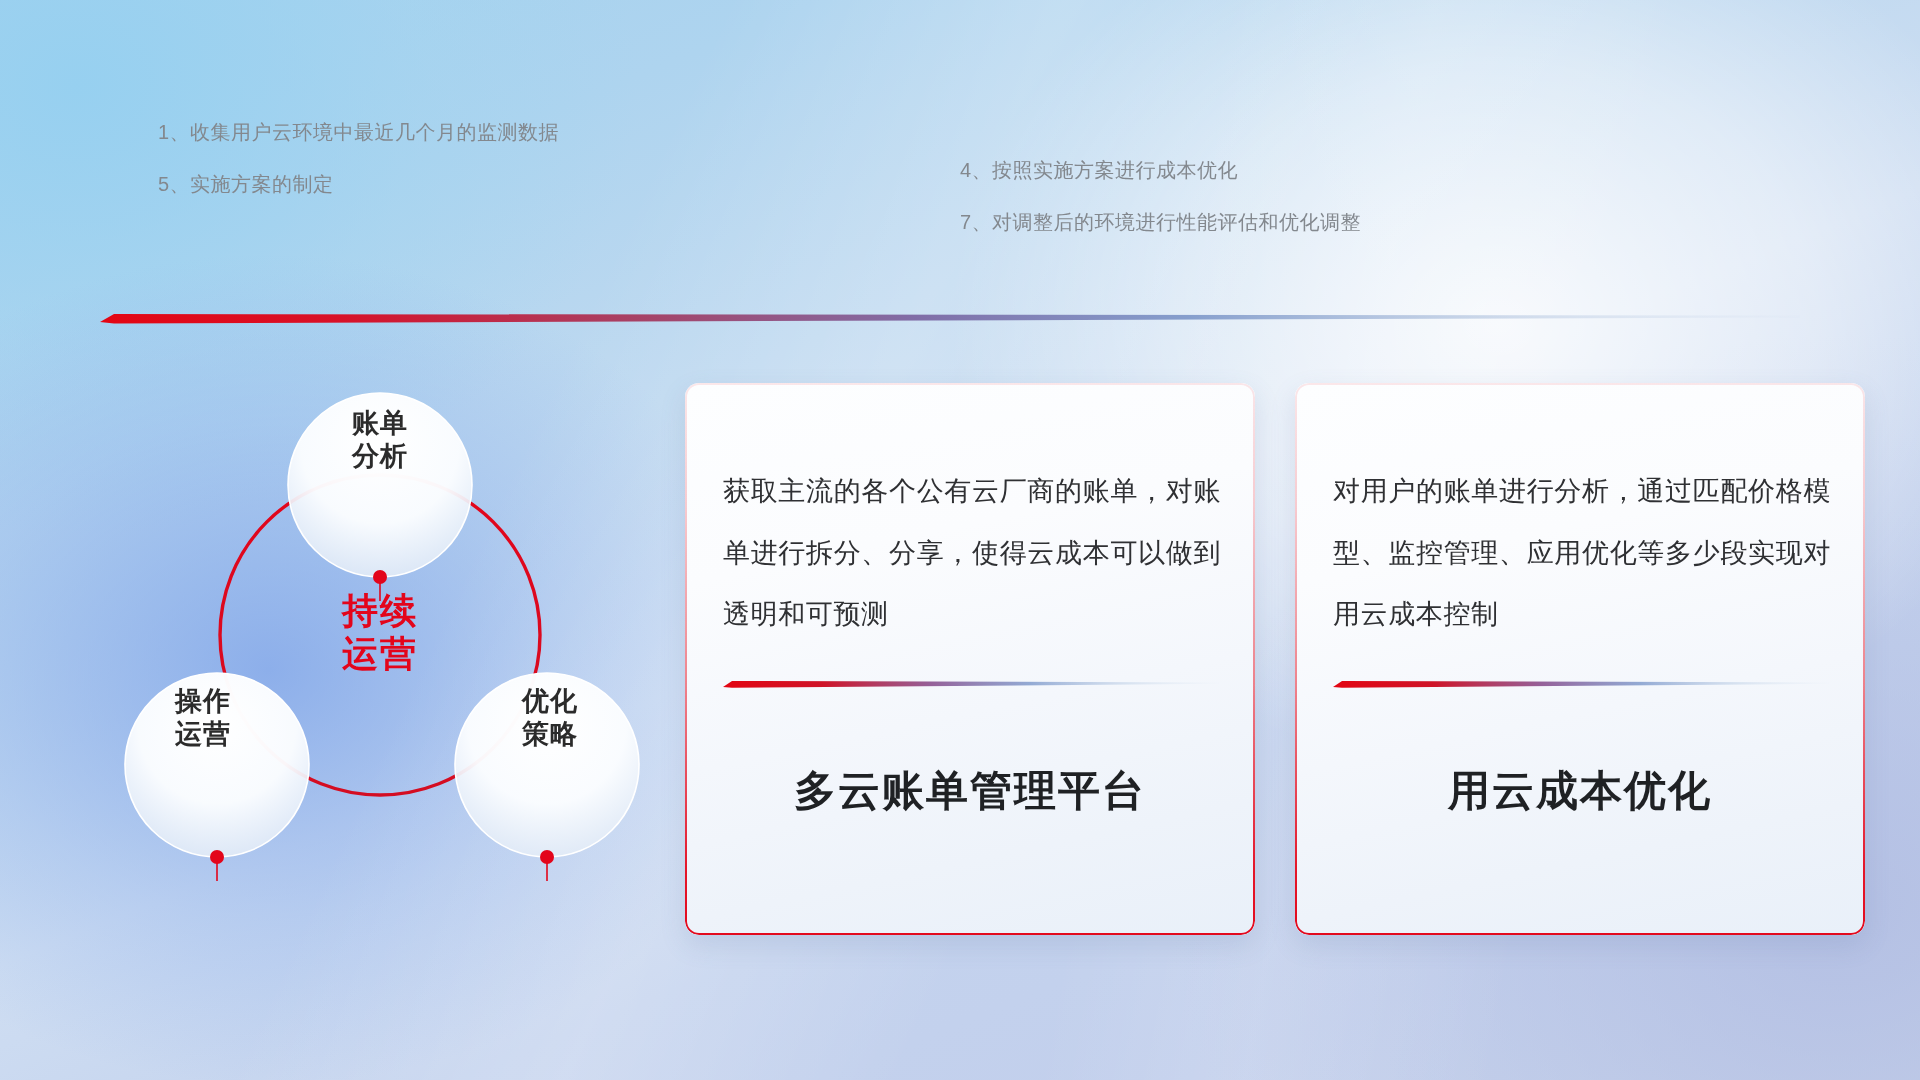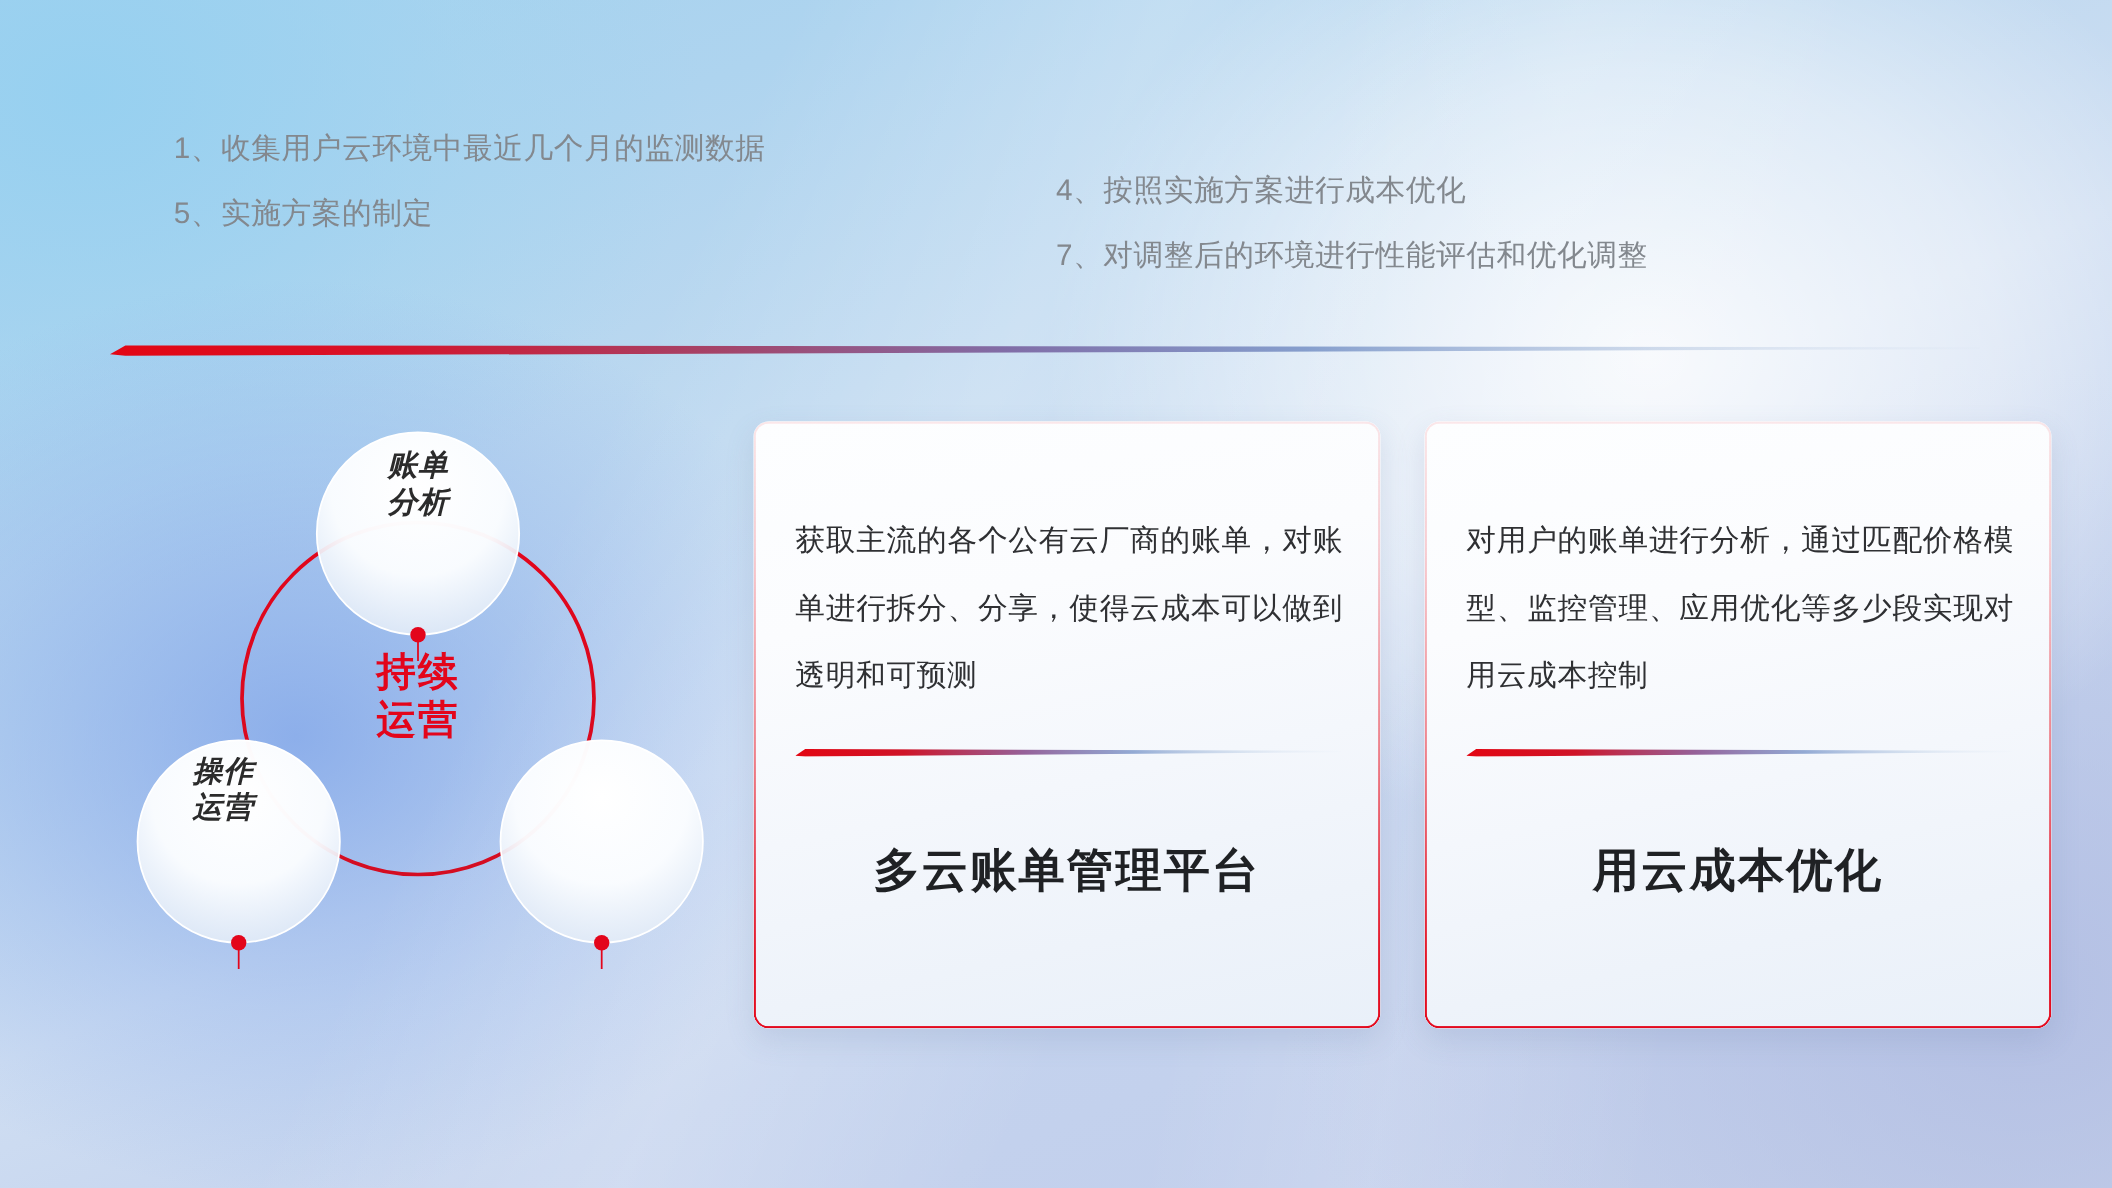--- a/index.html
+++ b/index.html
@@ -36,21 +36,21 @@
     background:
       linear-gradient(115deg, rgba(255,255,255,0.00) 30%, rgba(255,255,255,0.22) 44%, rgba(255,255,255,0.00) 58%),
       linear-gradient(100deg, rgba(255,255,255,0.00) 58%, rgba(255,255,255,0.14) 68%, rgba(255,255,255,0.00) 80%);
     pointer-events: none;
   }
 
   
   .list {
     position: absolute;
     color: #83888e;
-    font-size: 27px;
+    font-size: 20px;
     letter-spacing: 0.5px;
     line-height: 1;
     white-space: nowrap;
   }
   .list .row { margin-bottom: 32px; }
   .list .row:last-child { margin-bottom: 0; }
 
   #list-left  { left: 158px; top: 122px; }
   #list-right { left: 960px; top: 160px; }
 
@@ -74,21 +74,20 @@
   .venn-label {
     position: absolute;
     text-align: center;
     color: #2b2b2b;
     font-weight: bold;
     font-size: 27px;
     line-height: 1.22;
     letter-spacing: 1px;
     white-space: pre-line;
     pointer-events: none;
-    font-style: italic;
   }
   #lbl-top   { left: 205px; top:  62px; width: 160px; }
   #lbl-left  { left:  28px; top: 340px; width: 160px; }
   #lbl-right { left: 375px; top: 340px; width: 160px; }
   #lbl-core {
     position: absolute;
     left: 170px; top: 244px; width: 230px;
     text-align: center;
     color: #e3051b;
     font-weight: bold;
@@ -220,20 +219,22 @@
 
       <circle cx="285" cy="232" r="7" fill="#e3051b"></circle>
       <circle cx="122" cy="512" r="7" fill="#e3051b"></circle>
       <circle cx="452" cy="512" r="7" fill="#e3051b"></circle>
     </svg>
 
     <div class="venn-label" id="lbl-top">账单
 分析</div>
     <div class="venn-label" id="lbl-left">操作
 运营</div>
+    <div class="venn-label" id="lbl-right">优化
+策略</div>
     <div id="lbl-core">持续
 运营</div>
   </div>
 
   <div class="card" id="card-1">
     <div class="card-body">获取主流的各个公有云厂商的账单，对账单进行拆分、分享，使得云成本可以做到透明和可预测</div>
     <svg class="card-rule" viewBox="0 0 496 9" preserveAspectRatio="none">
       <defs>
         <linearGradient id="ruleGrad1" x1="0" y1="0" x2="1" y2="0">
           <stop offset="0" stop-color="#e30613" stop-opacity="1"></stop>

